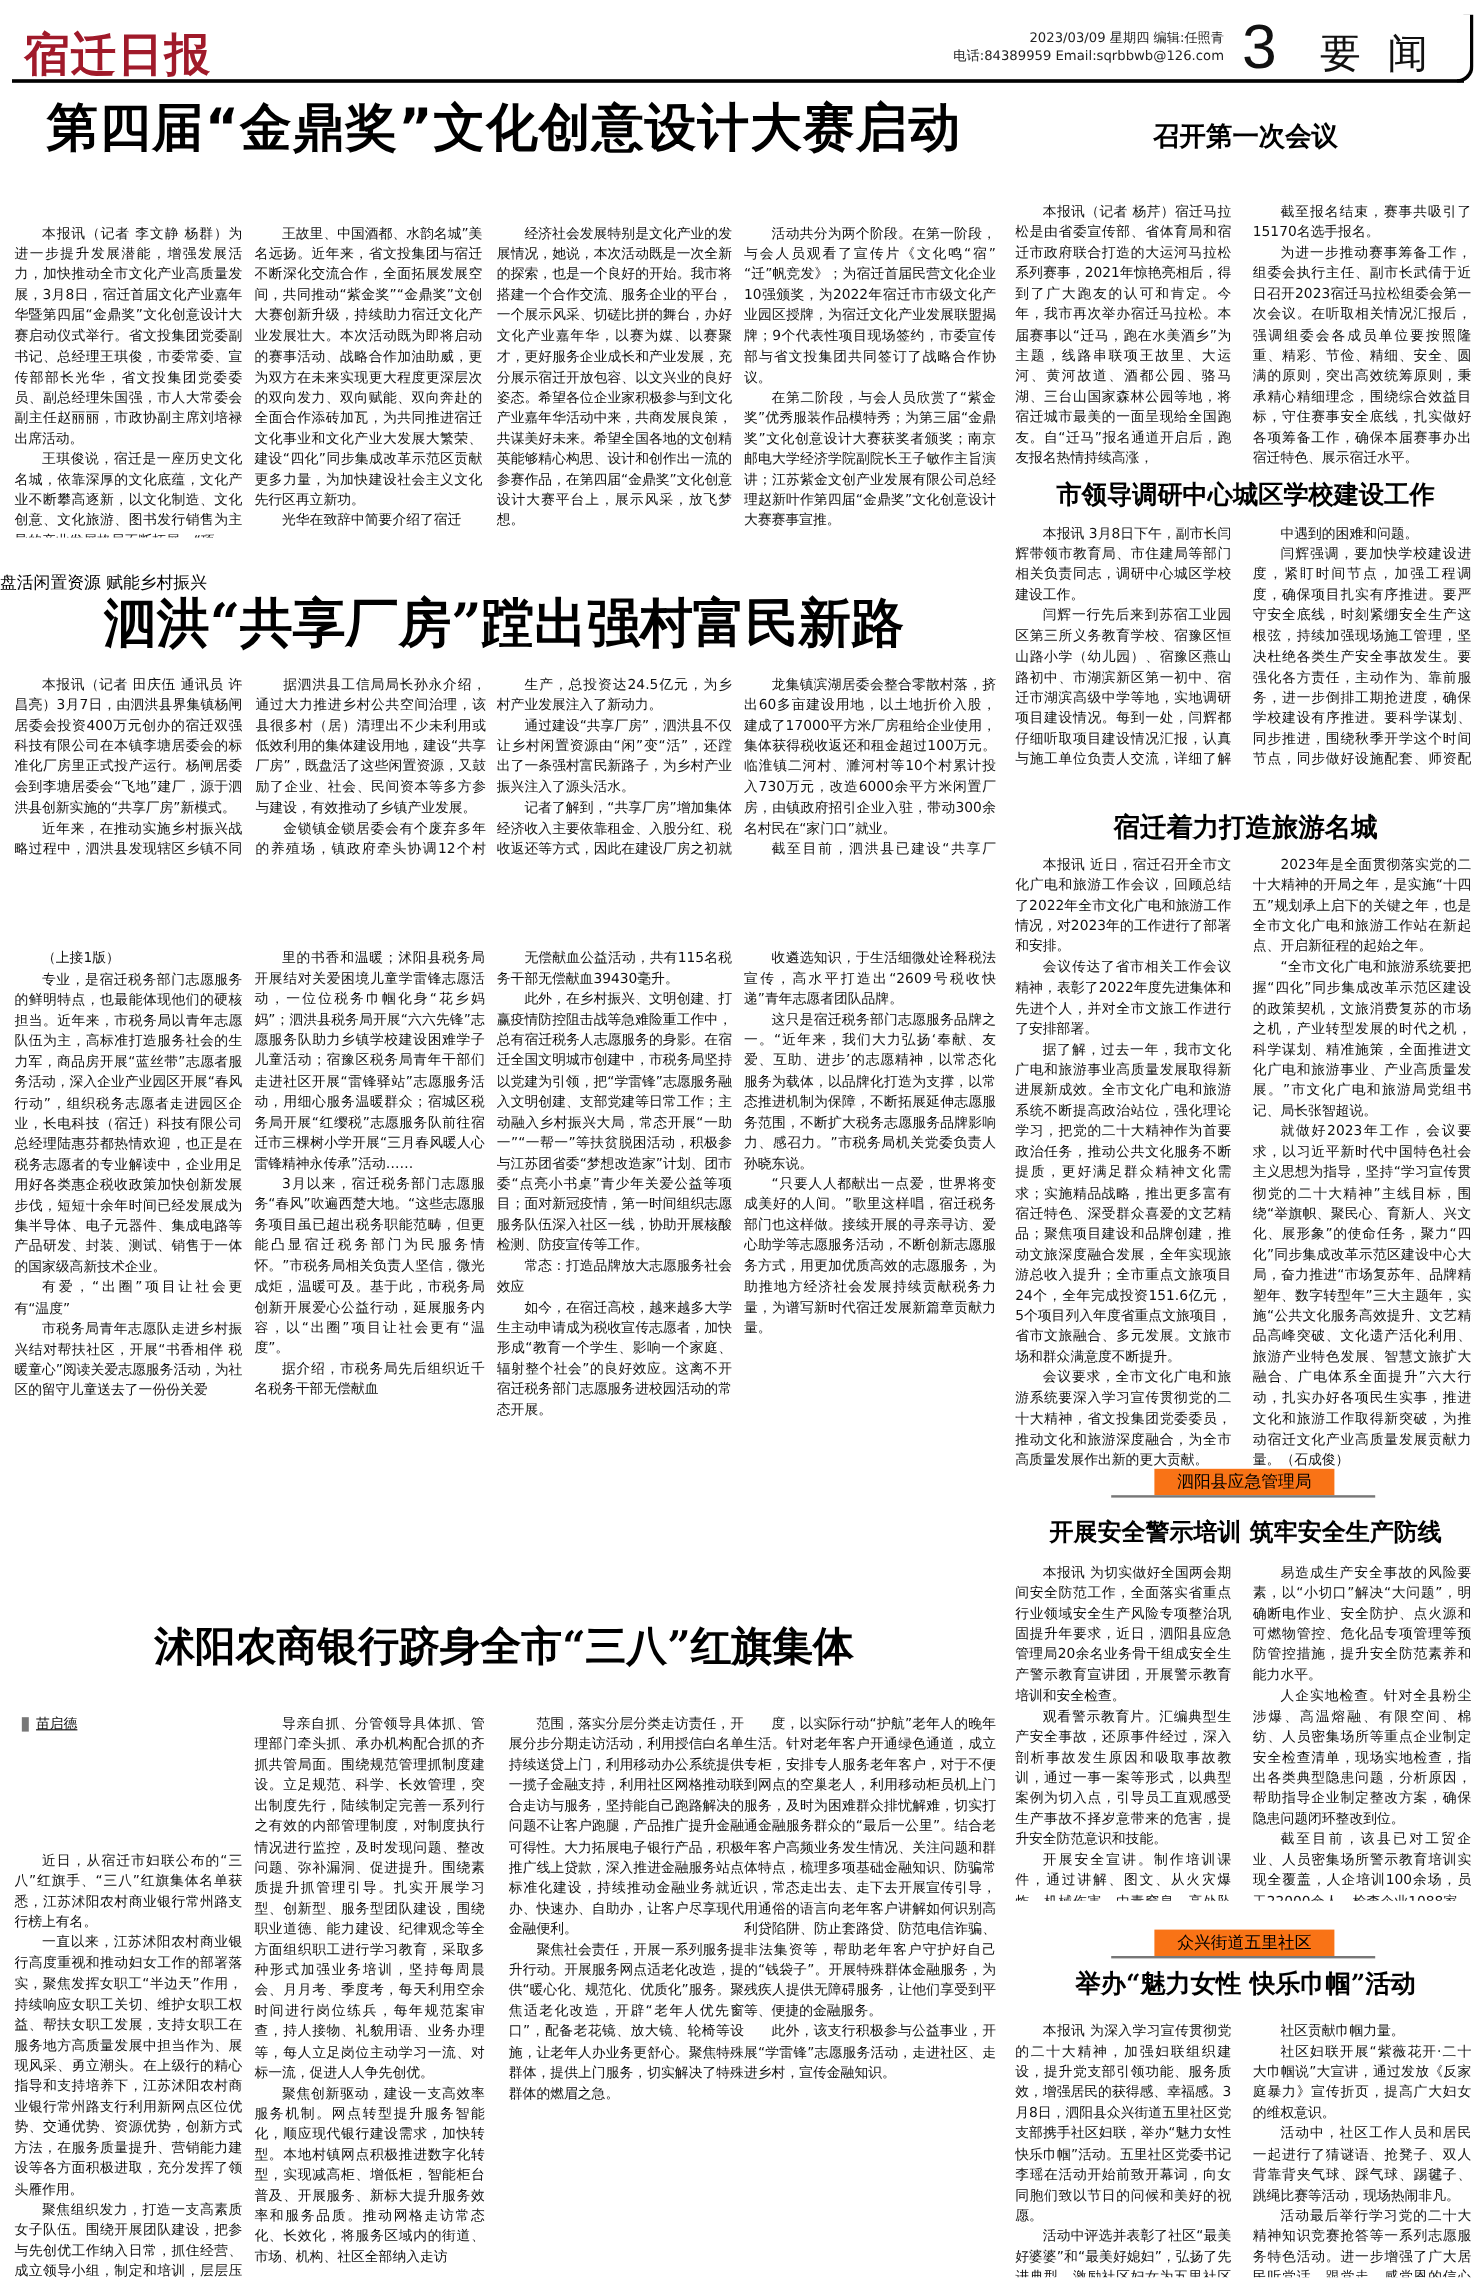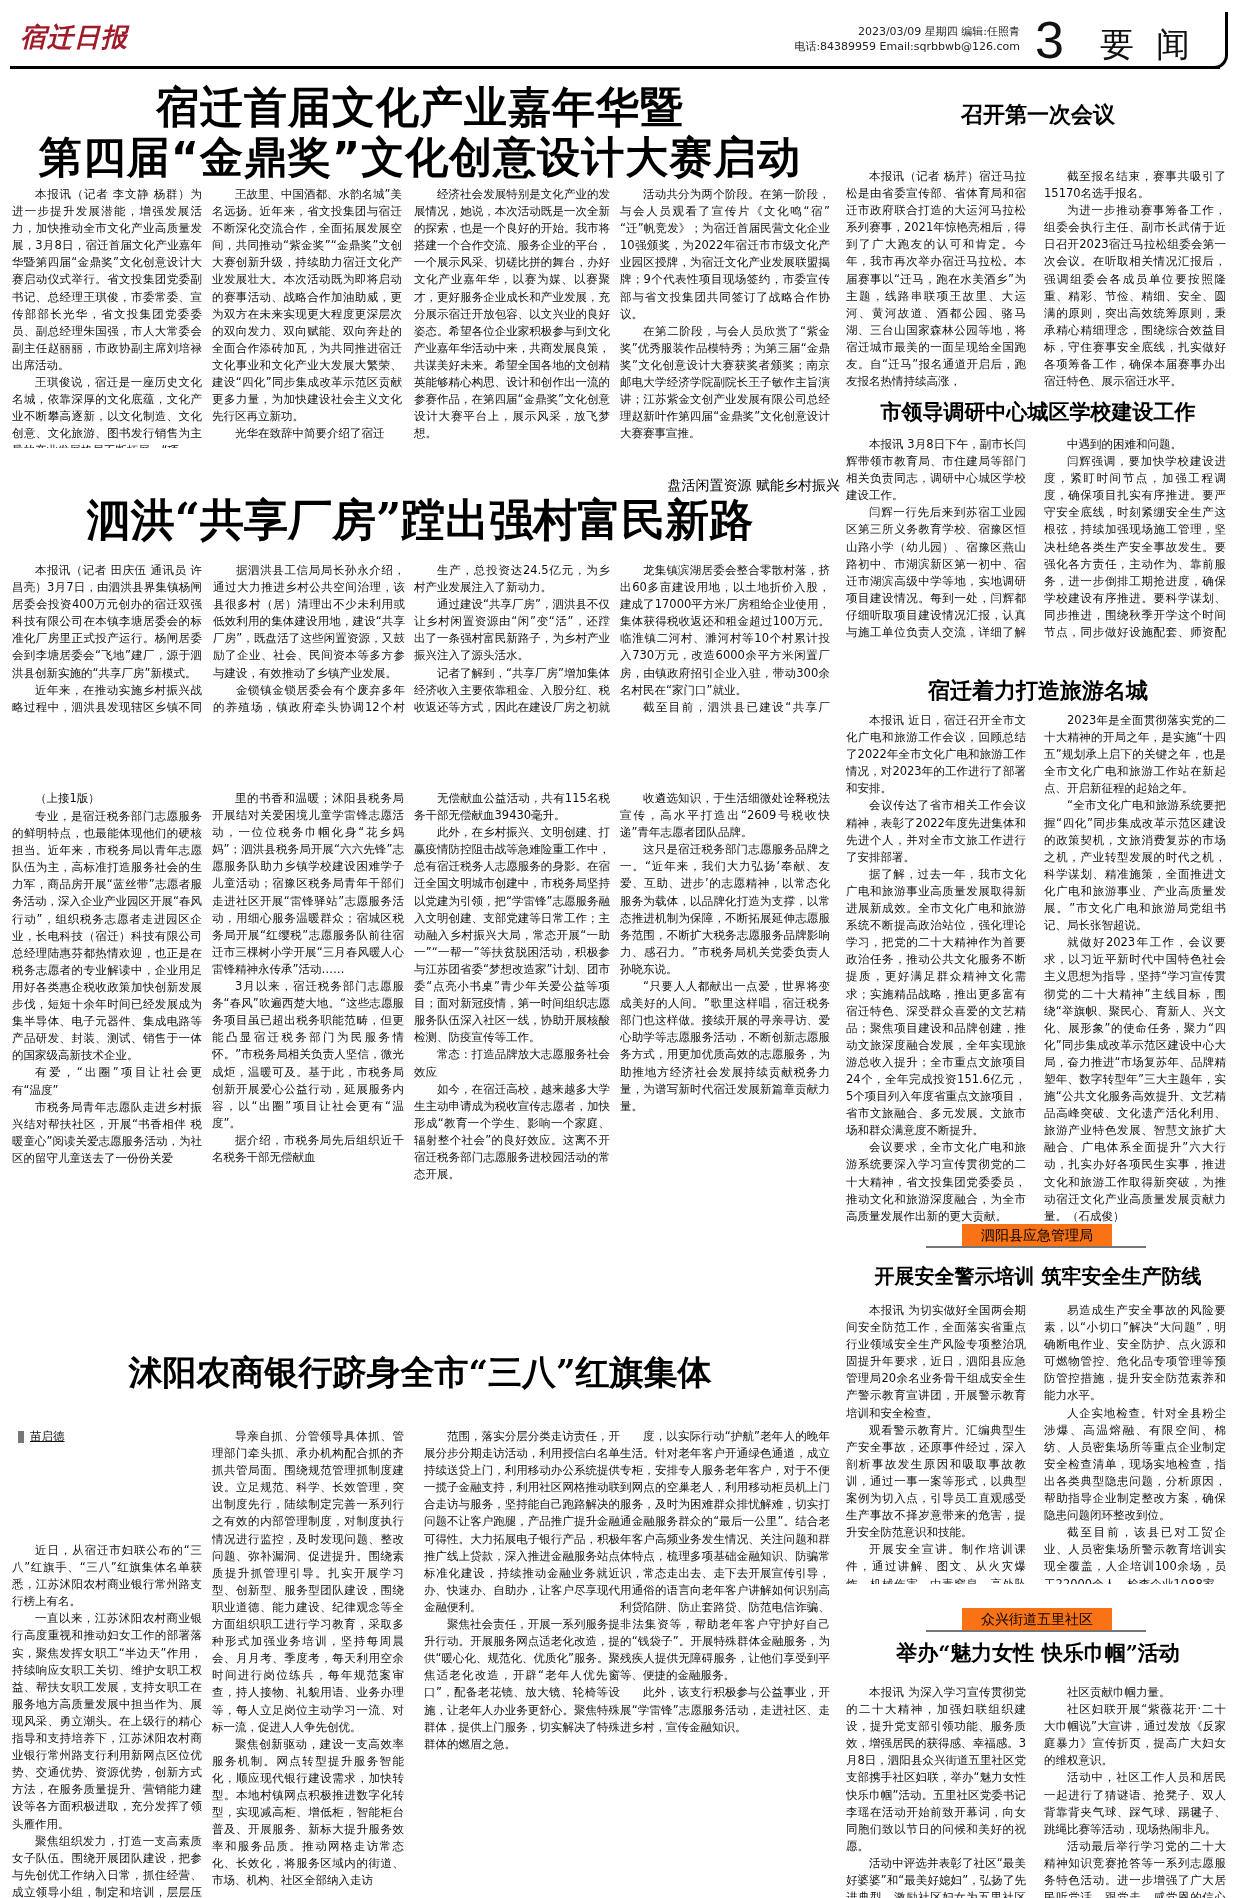--- a/index.html
+++ b/index.html
@@ -1,28 +1,28 @@
 <!DOCTYPE html>
 <html><head>
 <meta charset="utf-8">
 <style>
   *{box-sizing:border-box;margin:0;padding:0;}
   body{width:1236px;height:1898px;background:#fff;font-family:"DejaVu Sans","Liberation Sans",sans-serif;color:#111;position:relative;overflow:hidden;}
   .masthead{position:absolute;left:0;top:0;width:1236px;height:76px;}
-  .logo{position:absolute;left:20px;top:20px;font-family:"DejaVu Serif",serif;font-size:26px;font-weight:bold;color:#a01a2a;font-style:italic;letter-spacing:1px;}
+  .logo{position:absolute;left:20px;top:20px;font-family:"DejaVu Serif",serif;font-size:38px;font-weight:bold;color:#a01a2a;letter-spacing:1px;}
   .rule-top{position:absolute;left:10px;top:66px;width:1210px;height:3px;background:#000;}
   .curve{position:absolute;right:8px;top:12px;width:14px;height:57px;border-right:3px solid #000;border-bottom:3px solid #000;border-bottom-right-radius:14px;}
   .meta{position:absolute;left:770px;top:24px;font-size:11px;line-height:15px;text-align:right;width:250px;color:#222;}
   .pagenum{position:absolute;left:1035px;top:12px;font-family:"Liberation Sans",sans-serif;font-size:52px;line-height:56px;font-weight:normal;}
   .section{position:absolute;left:1100px;top:22px;font-size:34px;letter-spacing:22px;font-weight:normal;}
 
   .headline{position:absolute;text-align:center;font-weight:bold;color:#000;}
   .h-main{left:0;top:82px;width:840px;font-family:"DejaVu Sans",sans-serif;font-size:43px;line-height:50px;letter-spacing:1px;font-weight:900;}
   .h-serif{font-family:"DejaVu Serif",serif;}
-  .kicker{position:absolute;text-align:right;font-size:14px;color:#000;padding-left:34px;}
+  .kicker{position:absolute;text-align:left;font-size:14px;color:#000;}
   .col{position:absolute;font-size:11.5px;line-height:17.1px;text-align:justify;color:#111;overflow:hidden;}
   .col p{text-indent:2em;}
   .rule{position:absolute;background:#777;}
   .tagbox{position:absolute;background:#f97316;text-align:center;font-size:14px;line-height:22px;color:#000;}
   .author-bar{display:inline-block;width:6px;height:12px;background:#777;margin-right:6px;vertical-align:middle;}
 </style>
 </head>
 <body>
 
 <div class="masthead">
@@ -32,21 +32,20 @@
     <div>电话:84389959  Email:sqrbbwb@126.com</div>
   </div>
   <div class="pagenum">3</div>
   <div class="section">要闻</div>
   <div class="curve"></div>
   <div class="rule-top"></div>
 </div>
 
 <div>
   <div class="headline h-main">
-    <div>宿迁首届文化产业嘉年华暨</div>
     <div>第四届“金鼎奖”文化创意设计大赛启动</div>
   </div>
   <div class="col" style="left:12px;top:186px;width:190px;height:262px;">
       <p>本报讯（记者 李文静 杨群）为进一步提升发展潜能，增强发展活力，加快推动全市文化产业高质量发展，3月8日，宿迁首届文化产业嘉年华暨第四届“金鼎奖”文化创意设计大赛启动仪式举行。省文投集团党委副书记、总经理王琪俊，市委常委、宣传部部长光华，省文投集团党委委员、副总经理朱国强，市人大常委会副主任赵丽丽，市政协副主席刘培禄出席活动。</p>
       <p>王琪俊说，宿迁是一座历史文化名城，依靠深厚的文化底蕴，文化产业不断攀高逐新，以文化制造、文化创意、文化旅游、图书发行销售为主导的产业发展格局不断拓展，“项</p>
     </div>
   <div class="col" style="left:212px;top:186px;width:190px;height:262px;">
       <p>王故里、中国酒都、水韵名城”美名远扬。近年来，省文投集团与宿迁不断深化交流合作，全面拓展发展空间，共同推动“紫金奖”“金鼎奖”文创大赛创新升级，持续助力宿迁文化产业发展壮大。本次活动既为即将启动的赛事活动、战略合作加油助威，更为双方在未来实现更大程度更深层次的双向发力、双向赋能、双向奔赴的全面合作添砖加瓦，为共同推进宿迁文化事业和文化产业大发展大繁荣、建设“四化”同步集成改革示范区贡献更多力量，为加快建设社会主义文化先行区再立新功。</p>
       <p>光华在致辞中简要介绍了宿迁</p>
     </div>

